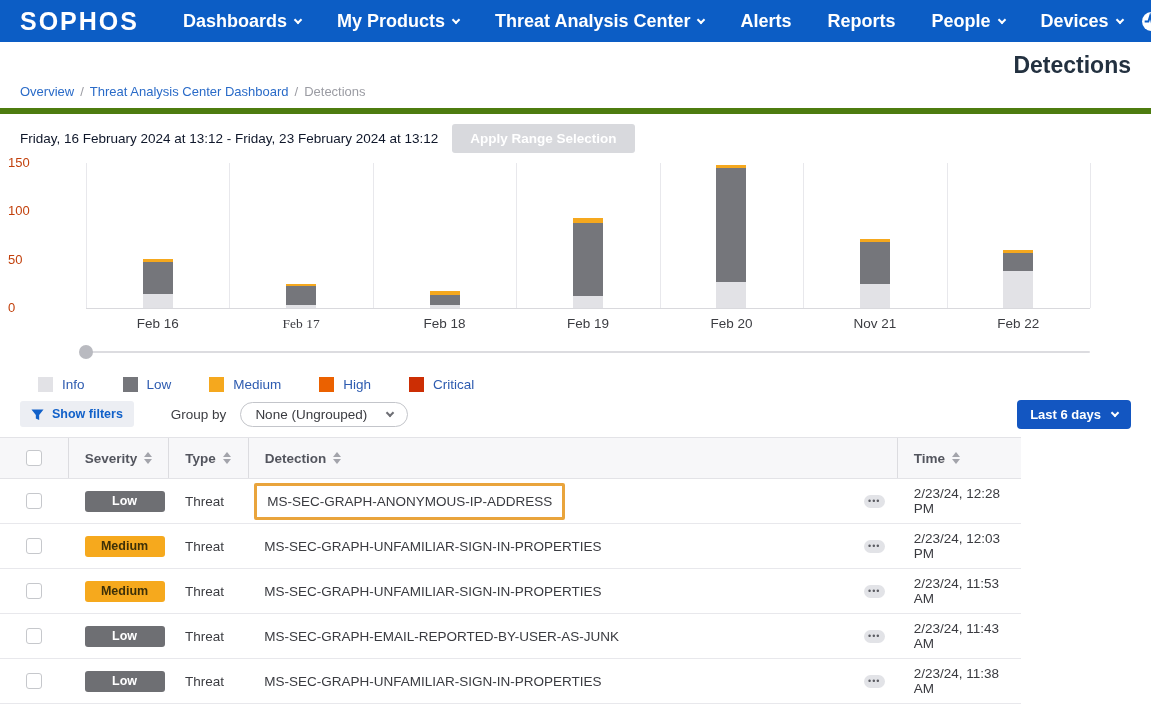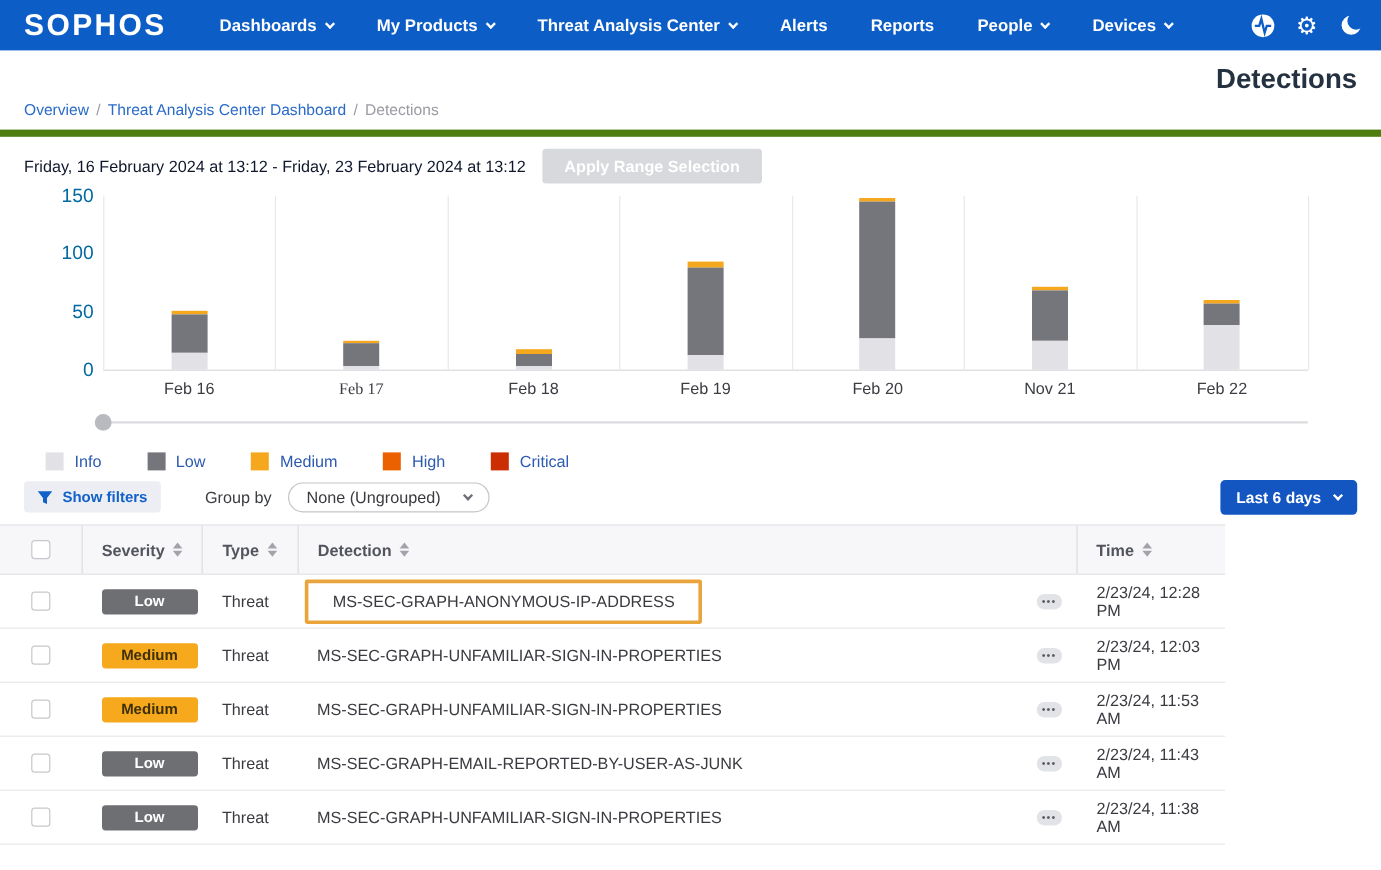--- a/index.html
+++ b/index.html
@@ -9,21 +9,21 @@
     background: #ffffff; color: #3a3b40; position: relative;
   }
   
   .topnav {
     height: 42px; background: #0c5dc5; display: flex; align-items: center;
     color: #fff; padding: 0 14px 0 20px;
   }
   .logo { font-size: 25px; font-weight: 800; letter-spacing: 2px; margin-right: 26px; }
   .navitems { display: flex; align-items: center; }
   .navitem {
-    font-size: 14px; font-weight: 700; color: #fff; display: flex; align-items: center;
+    font-size: 18px; font-weight: 700; color: #fff; display: flex; align-items: center;
     padding: 0 18px; height: 42px; cursor: pointer; white-space: nowrap;
   }
   .chev {
     width: 6px; height: 6px; border-right: 2px solid currentColor; border-bottom: 2px solid currentColor;
     transform: rotate(45deg); display: inline-block; margin-left: 8px; margin-top: -3px;
   }
   .nav-right { margin-left: auto; display: flex; align-items: center; gap: 15px; }
   .nav-icon { width: 22px; height: 22px; display: flex; align-items: center; justify-content: center; cursor: pointer; }
   .gear-glyph { font-size: 20px; color: #fff; line-height: 1; font-family: "DejaVu Sans", sans-serif; }
   
@@ -38,21 +38,21 @@
   .rangetext { font-size: 13.5px; color: #0f172a; }
   .applybtn {
     margin-left: 14px; background: #d8d9dd; color: #ffffff; font-weight: 700; font-size: 13.5px;
     border: none; border-radius: 3px; padding: 7px 18px; cursor: default;
   }
   
   .chartwrap { position: relative; height: 240px; margin-top: 2px; }
   .plot { position: absolute; left: 86px; top: 8px; width: 1004px; height: 145px; }
   .gridline { position: absolute; top: 0; bottom: 0; width: 1px; background: #e8e8ec; }
   .baseline { position: absolute; left: 86px; top: 153px; width: 1004px; height: 1px; background: #d9d9dd; }
-  .ylab { position: absolute; width: 70px; text-align: right; font-size: 16px; color: #0369a1; left: 8px; }
+  .ylab { position: absolute; width: 70px; font-size: 13px; color: #c2410c; left: 8px; }
   .xlab { position: absolute; top: 161px; font-size: 13.5px; color: #3c3d42; text-align: center; }
   .barcol { position: absolute; bottom: 0; display: flex; flex-direction: column-reverse; width: 30px; }
   .seg { width: 100%; }
   .slider-line { position: absolute; left: 86px; top: 196px; width: 1004px; height: 2px; background: #dcdce0; border-radius: 1px; }
   .slider-handle { position: absolute; left: 79px; top: 190px; width: 14px; height: 14px; border-radius: 50%; background: #b9bac0; cursor: pointer; }
   .legend { position: absolute; left: 38px; top: 222px; display: flex; gap: 38px; align-items: center; }
   .legitem { display: flex; align-items: center; gap: 9px; font-size: 13.5px; color: #2d5bb0; }
   .legswatch { width: 15px; height: 15px; display: inline-block; }
   
   .filterbar { display: flex; align-items: center; padding: 0 20px; margin-top: 6px; height: 26px; }
@@ -91,21 +91,21 @@
   .cell { display: flex; align-items: center; height: 100%; padding-left: 16px; font-size: 13.5px; color: #3a3b40; }
   .checkbox { width: 16px; height: 16px; border: 1.5px solid #c6c8cc; border-radius: 3px; background: #fff; cursor: pointer; }
   .badge {
     width: 80px; height: 21px; border-radius: 3px; display: flex; align-items: center; justify-content: center;
     font-size: 12.5px; font-weight: 700;
   }
   .badge.low { background: #6e6f73; color: #ffffff; }
   .badge.medium { background: #f6a91d; color: #3d3008; }
   .det-cell { justify-content: space-between; padding-right: 13px; }
   .det-name { white-space: nowrap; }
-  .det-name.hl { border: 3px solid #e9a43c; padding: 8px 20px; margin-left: -10px; border-radius: 2px; }
+  .det-name.hl { border: 3px solid #e9a43c; padding: 8px 10px; margin-left: -10px; border-radius: 2px; }
   .ellipsis-btn {
     background: #e2e3e7; border: none; border-radius: 7px; width: 21px; height: 13px; display: flex;
     align-items: center; justify-content: center; cursor: pointer; color: #5c5d63; font-size: 9px;
     letter-spacing: 1px; line-height: 0; flex-shrink: 0; margin-left: 10px;
   }
 </style>
 </head>
 <body>
 
 <div class="topnav">

